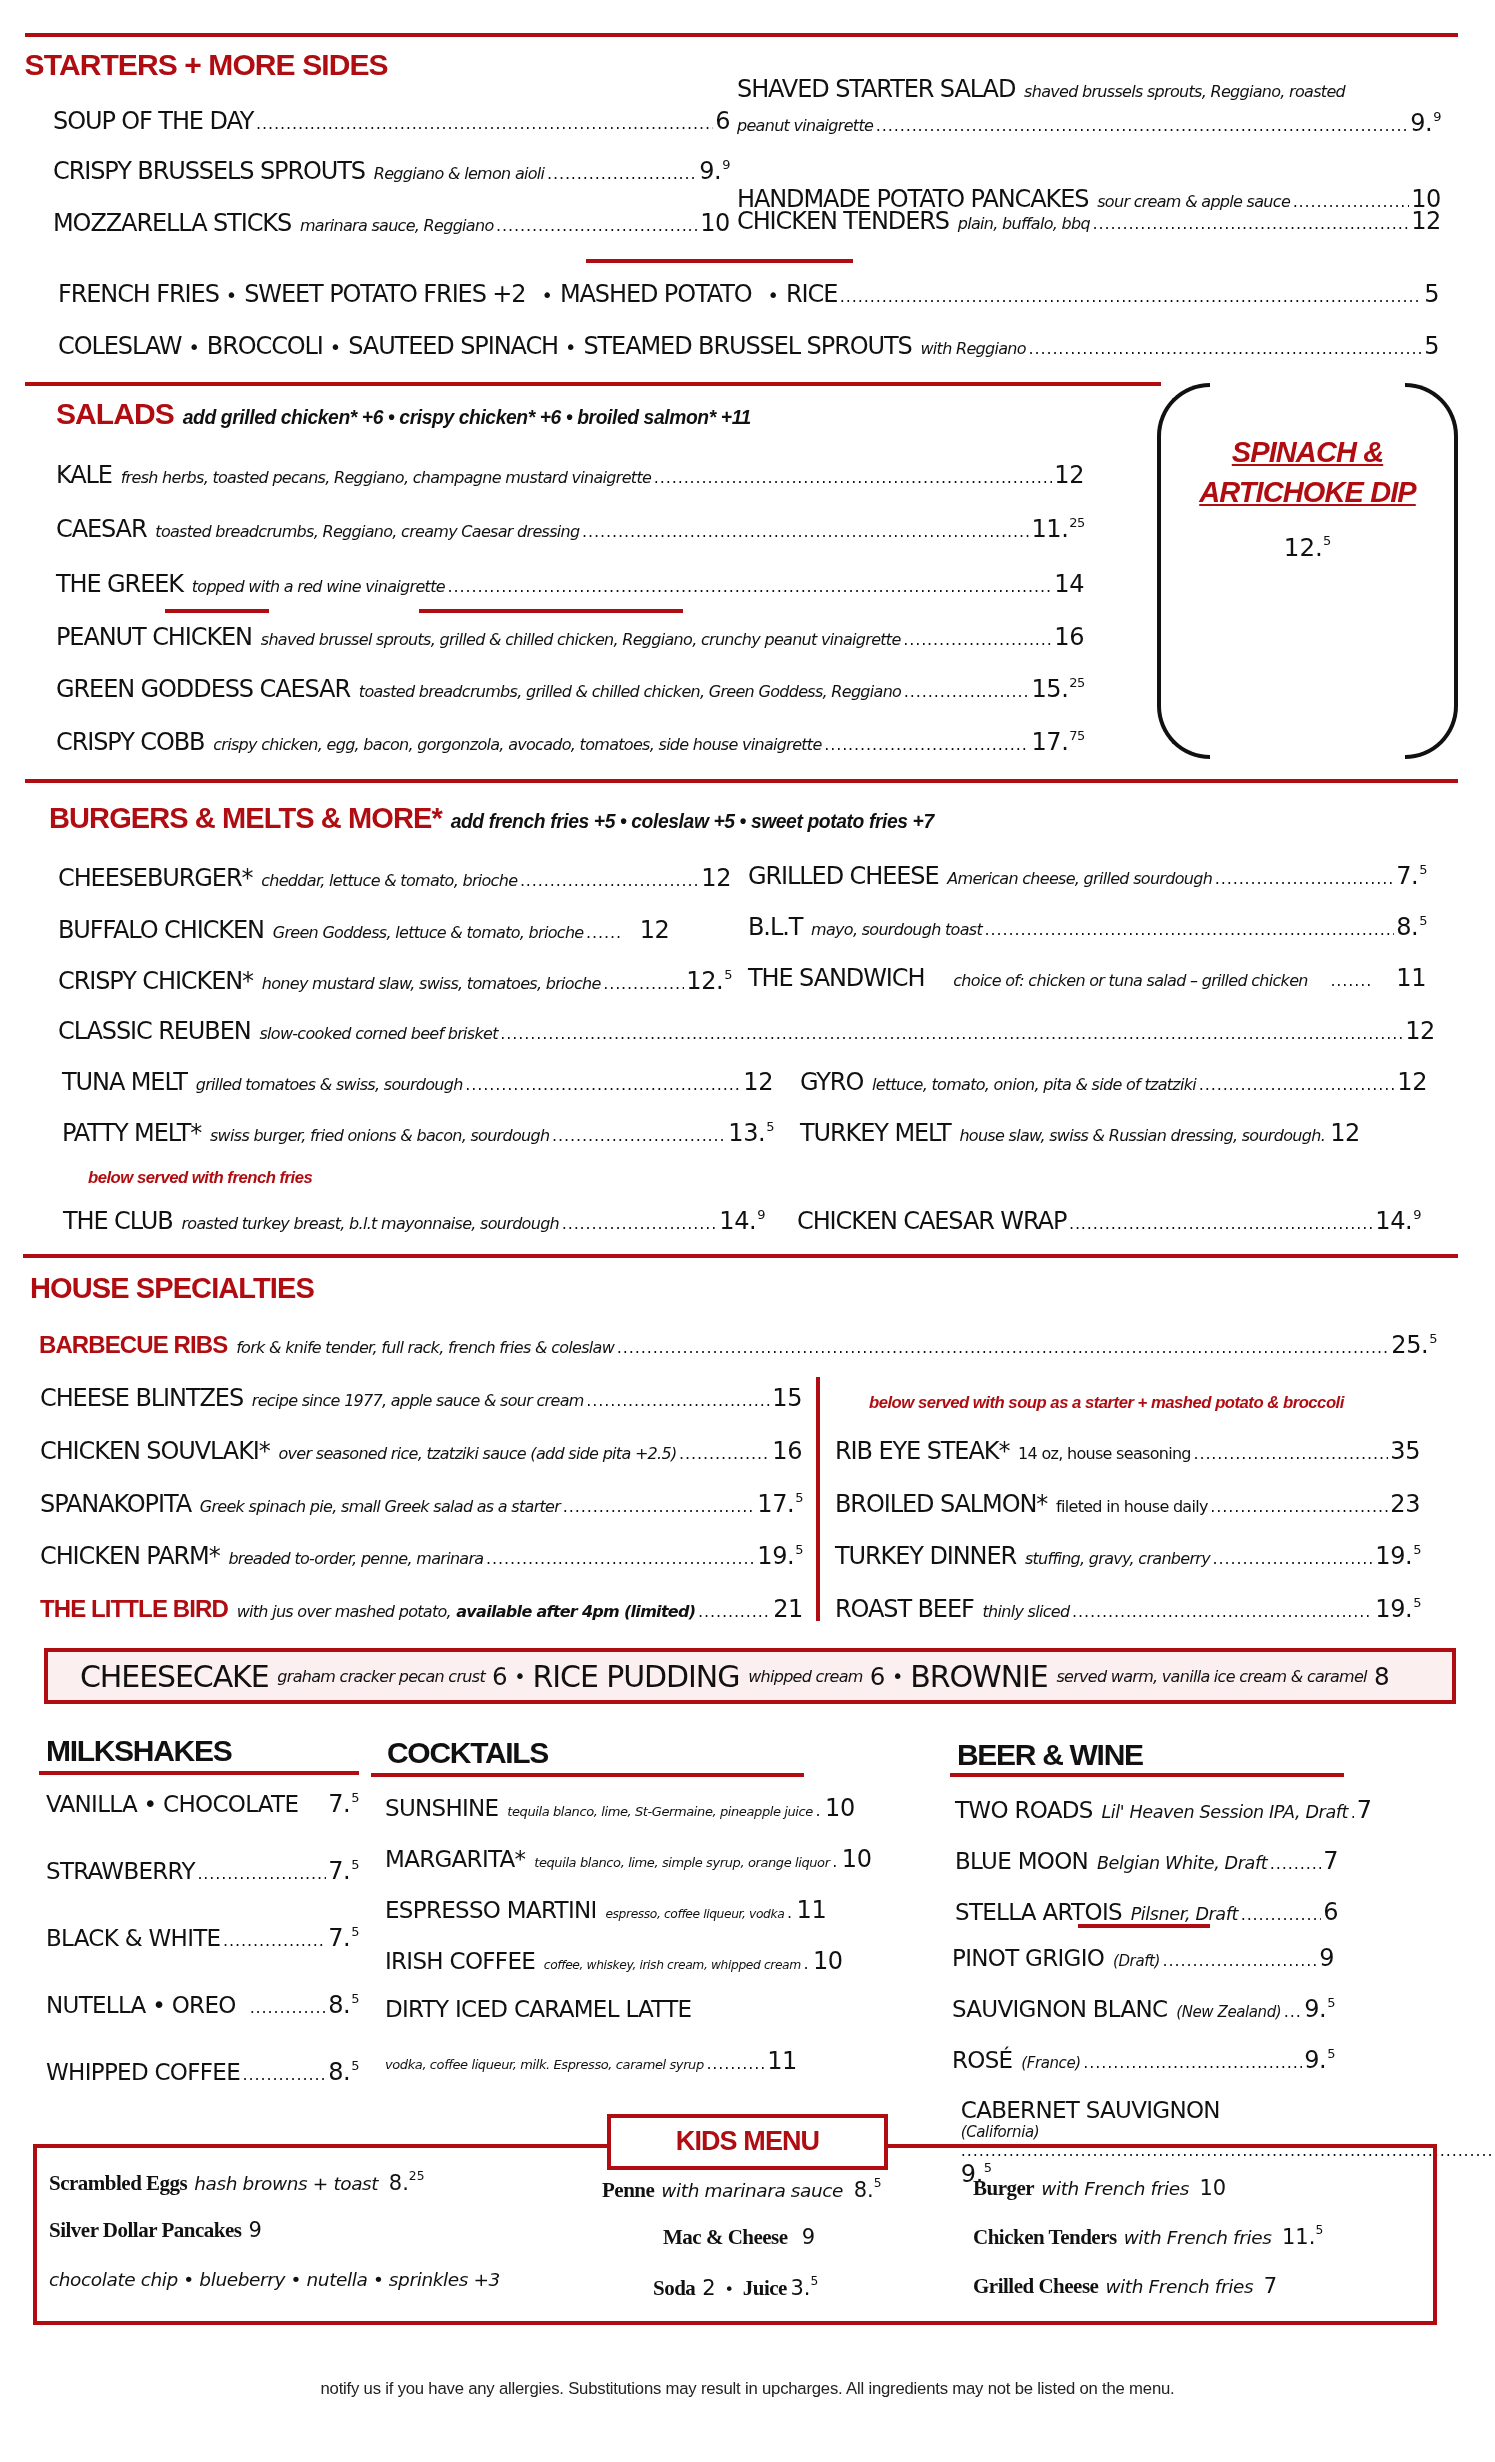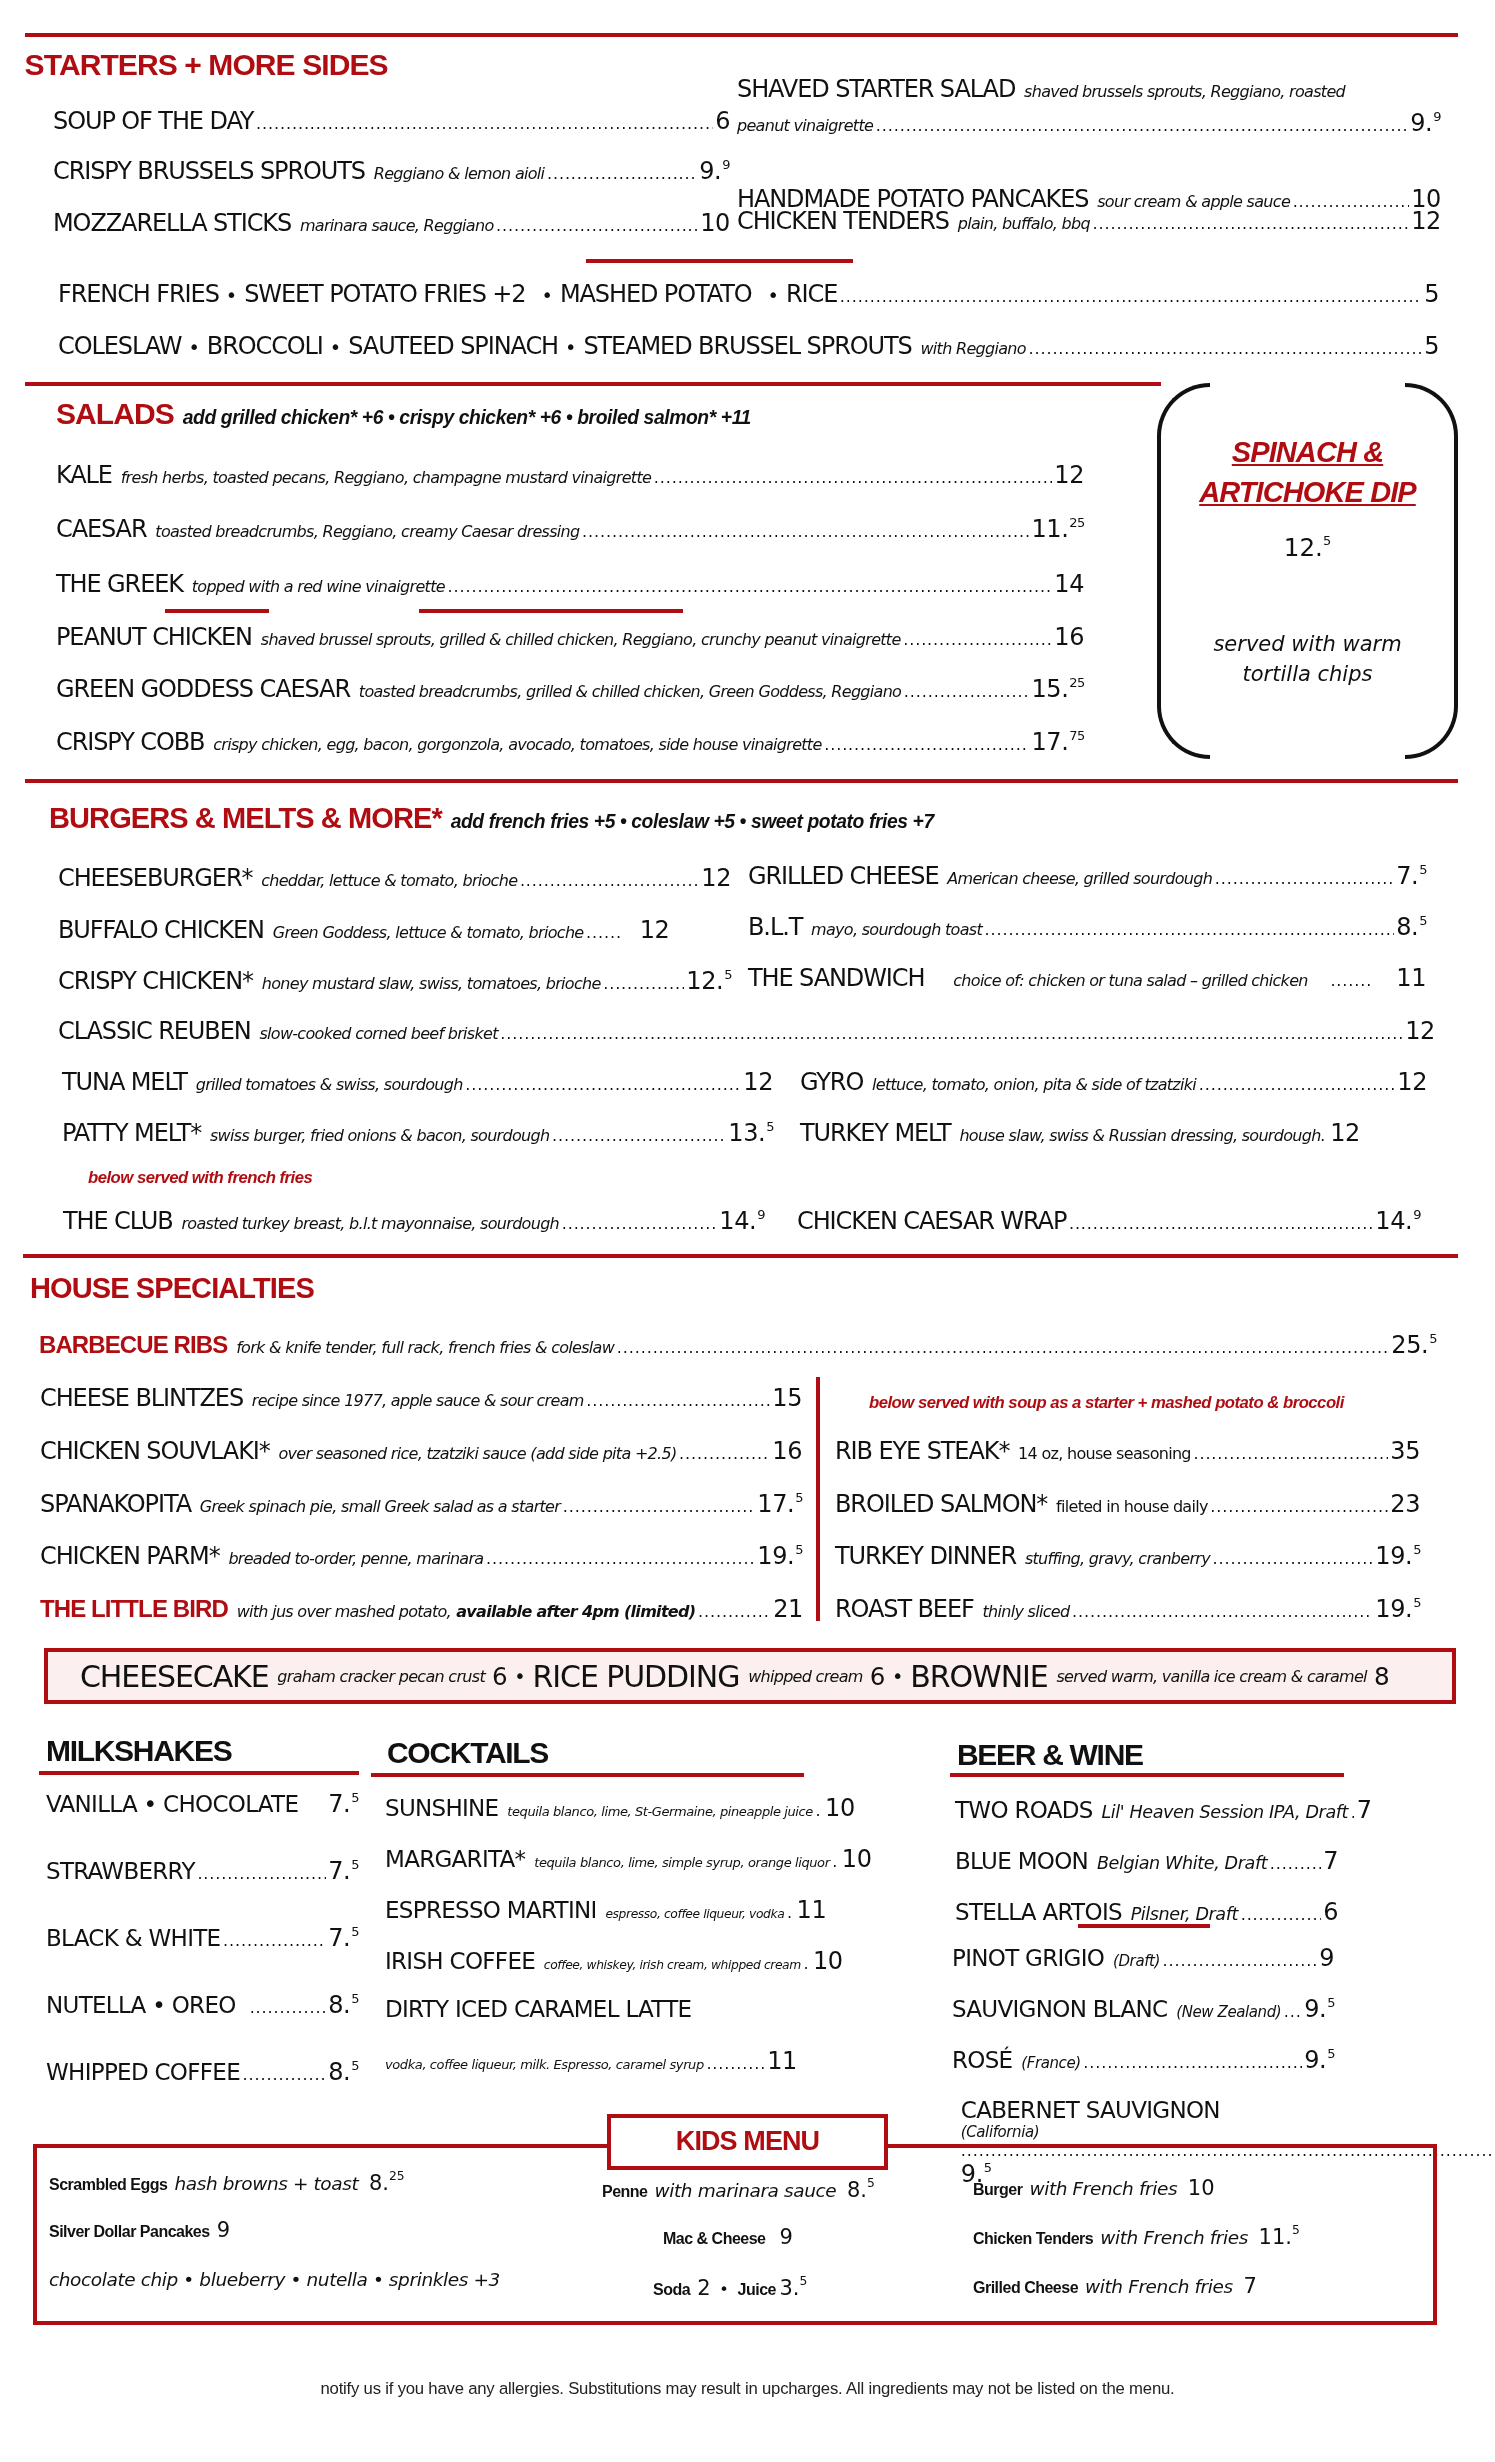--- a/index.html
+++ b/index.html
@@ -38,21 +38,21 @@
   .dessert .price { font-size: 24.6px; }
   
   .dh { position: absolute; font-family: "Liberation Sans", sans-serif; font-weight: bold; font-size: 30px; letter-spacing: -1.3px; color: #111; }
   .drow { position: absolute; display: flex; align-items: baseline; white-space: nowrap; }
   .drow .name { font-size: 23px; letter-spacing: -0.7px; }
   .drow .desc { font-size: 15px; letter-spacing: -0.4px; }
   
   .kids-box { position: absolute; left: 33px; top: 2144px; width: 1404px; height: 181px; border: 4.4px solid #b00d12; }
   .kids-label { position: absolute; left: 607px; top: 2114px; width: 281px; height: 56px; background: #fff; border: 4.4px solid #b00d12; color: #b00d12; font-family: "Liberation Sans", sans-serif; font-weight: bold; font-size: 27px; letter-spacing: -0.9px; text-align: center; line-height: 47px; }
   .krow { position: absolute; white-space: nowrap; display: flex; align-items: baseline; }
-  .kname { font-family: Liberation Sans, sans-serif; font-weight: bold; font-size: 16px; letter-spacing: -0.5px; }
+  .kname { font-family: Liberation Serif, serif; font-weight: bold; font-size: 21px; letter-spacing: -0.5px; }
   .kdesc { font-style: italic; font-size: 18.5px; letter-spacing: -0.4px; margin-left: 7px; }
   .kprice { font-size: 21px; margin-left: 10.6px; }
   .kprice sup { font-size: 12.3px; vertical-align: 9.7px; }
   .disclaimer { position: absolute; left: 88px; top: 2348px; width: 1319px; text-align: center; font-family: "Liberation Sans", sans-serif; font-size: 16.7px; line-height: 27px; color: #222; letter-spacing: -0.2px; }
   .vsep { position: absolute; background: #b00d12; width: 3.5px; }
 </style>
 </head>
 <body>
 
 <div class="rule" style="left:24.6px; top:33px; width:1433px;"></div>
@@ -172,21 +172,20 @@
     <span class="dots"></span>
     <span class="price"><span>17.</span><sup>75</sup></span>
   </div>
 </div>
 
 <div class="dip">
   <div class="brk-l"></div>
   <div class="brk-r"></div>
   <div class="title"><span>SPINACH &amp;</span><br><span>ARTICHOKE DIP</span></div>
   <div class="dprice"><span>12.</span><sup>5</sup></div>
-  <div class="ddesc"><span>served with warm</span><br><span>tortilla chips</span></div>
 </div>
 
 <div class="rule" style="left:24.6px; top:779px; width:1433px;"></div>
 <div class="sec-title" style="left:49px; top:802px; font-size:29px;">
   <span>BURGERS &amp; MELTS &amp; MORE*</span><span class="sec-note">add french fries +5 • coleslaw +5 •  sweet potato fries +7</span>
 </div>
 
 <div>
   <div class="row" style="left:58px; top:864px; width:674px;">
     <span class="name">CHEESEBURGER*</span>

